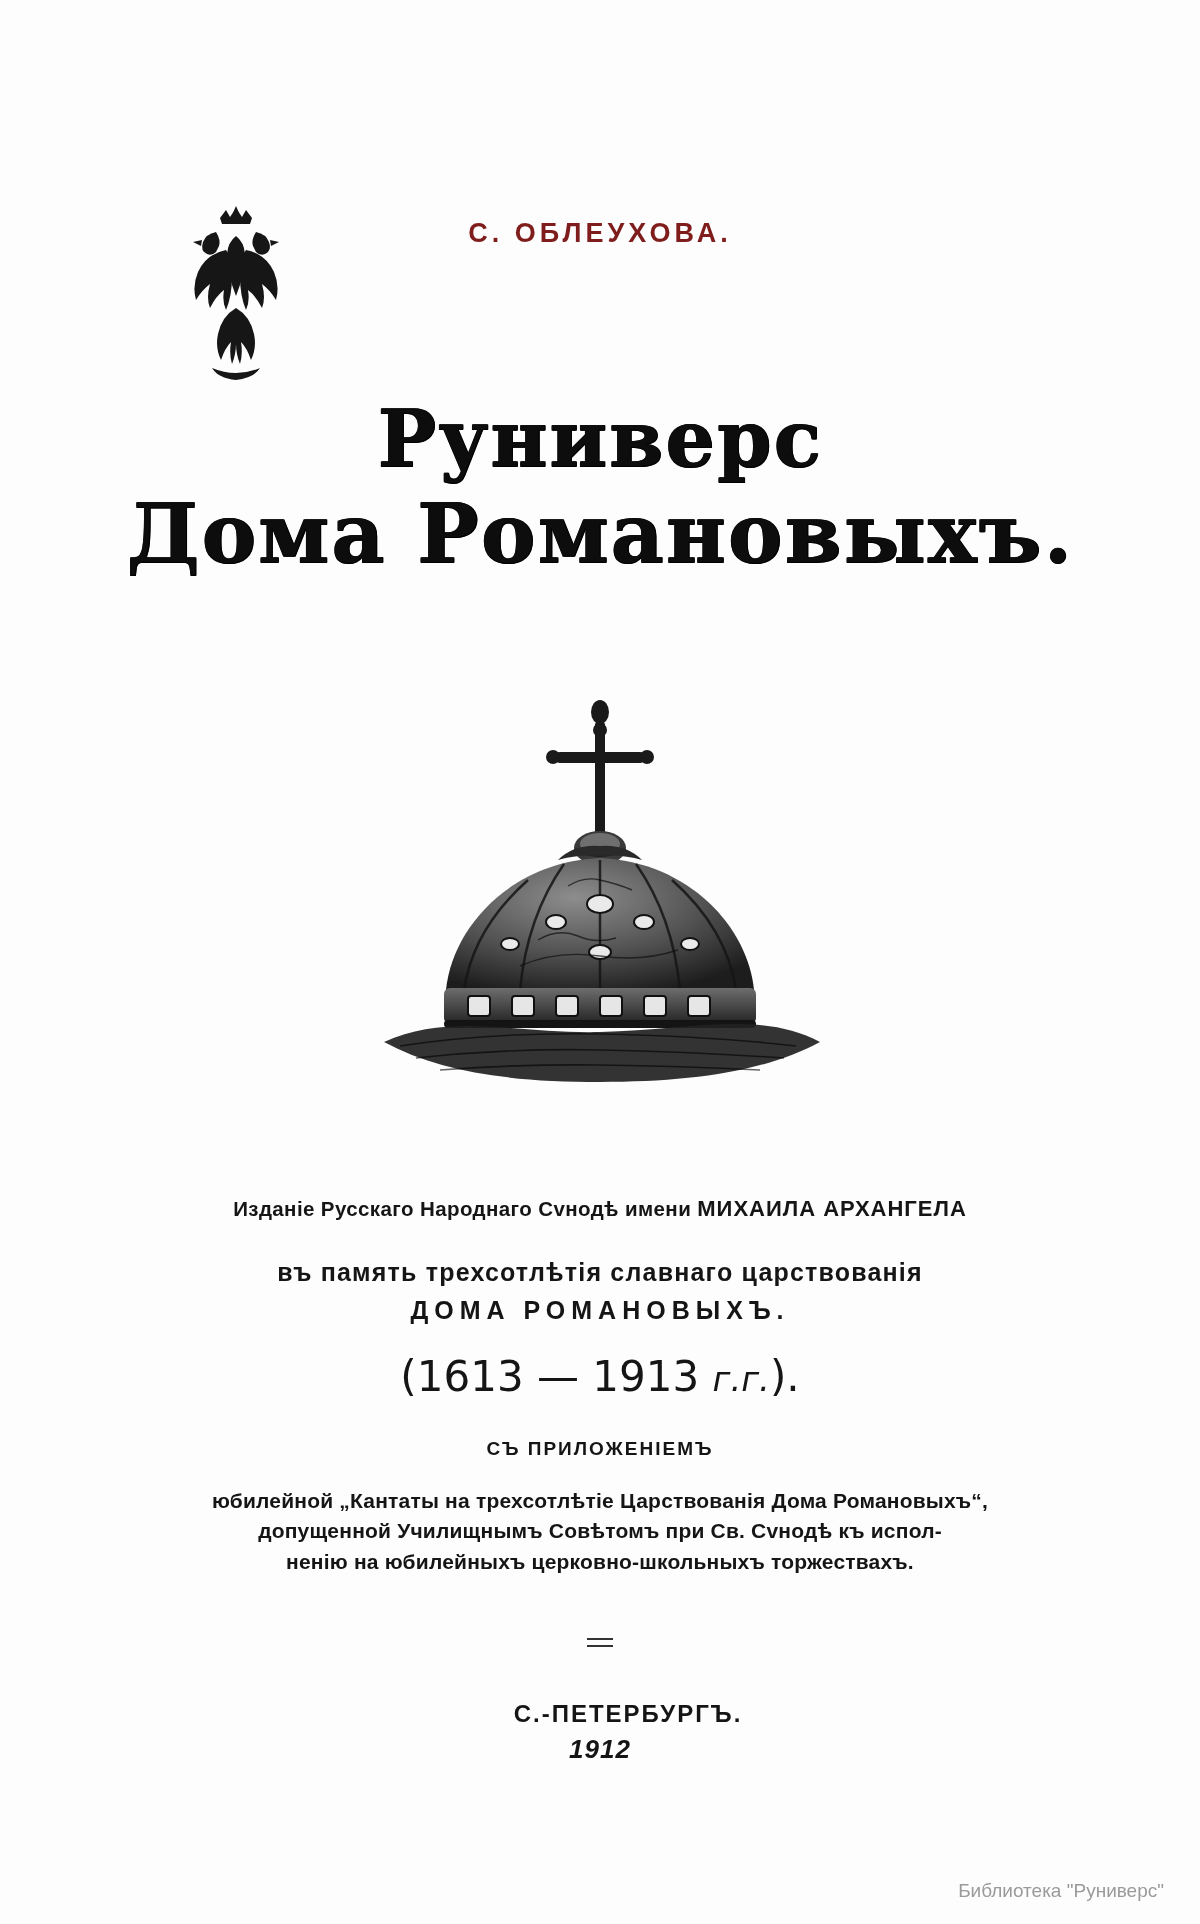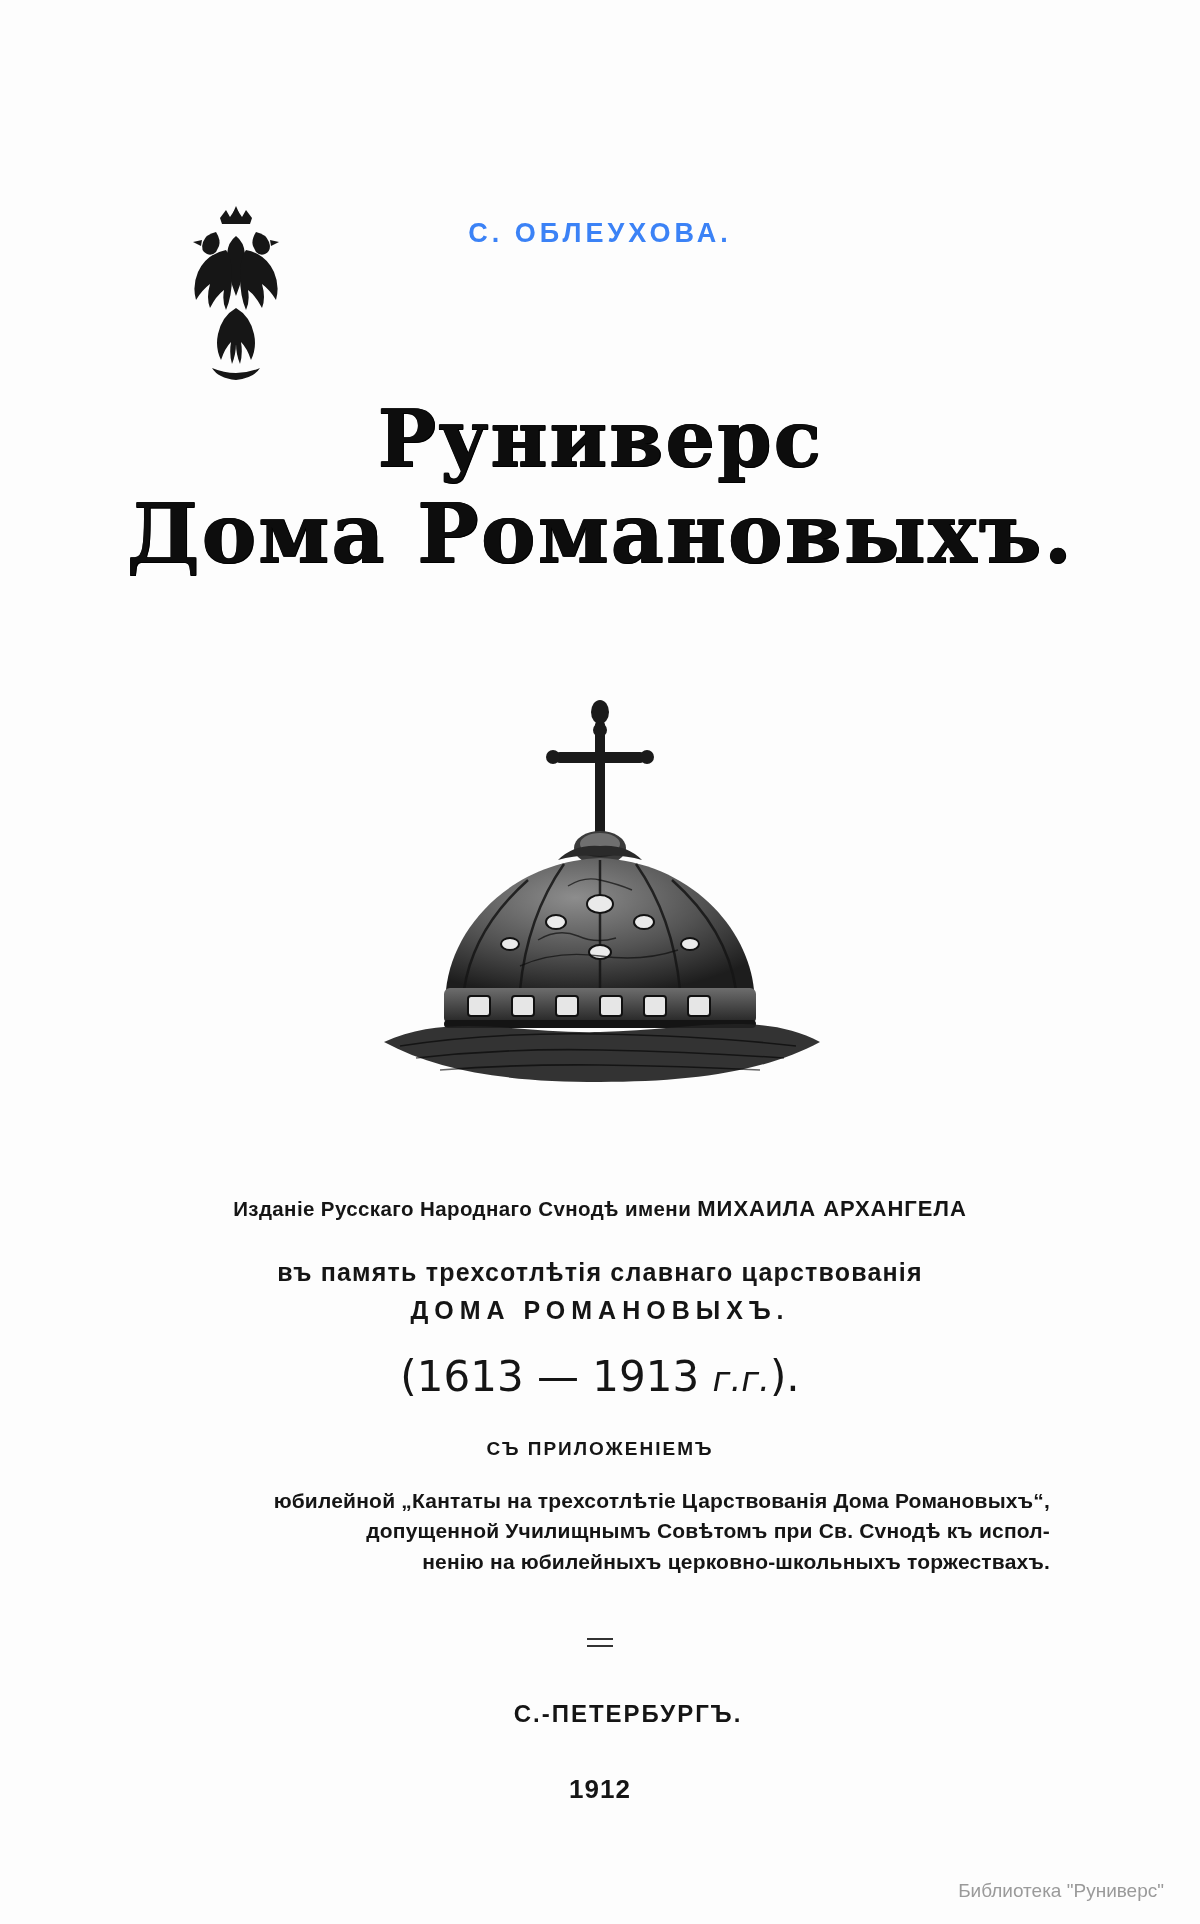--- a/index.html
+++ b/index.html
@@ -25,21 +25,21 @@
   .author {
     position: absolute;
     top: 218px;
     left: 0;
     width: 100%;
     text-align: center;
     font-family: "Liberation Sans", sans-serif;
     font-weight: bold;
     font-size: 27px;
     letter-spacing: 4px;
-    color: #3b82f6;
+    color: #7f1d1d;
   }
 
   
   .emblem {
     position: absolute;
     left: 176px;
     top: 200px;
     width: 120px;
     height: 190px;
   }
@@ -125,21 +125,21 @@
     font-size: 19px;
     font-weight: bold;
     letter-spacing: 2px;
   }
   .appendix-body {
     position: absolute;
     left: 50%;
     transform: translateX(-50%);
     top: 1486px;
     width: 900px;
-    text-align: right;
+    text-align: center;
     font-family: "Liberation Sans", sans-serif;
     font-size: 21px;
     font-weight: bold;
     line-height: 1.45;
     letter-spacing: 0.2px;
     color: #151515;
   }
 
   .rule {
     position: absolute;
@@ -155,25 +155,26 @@
 
   .city {
     top: 1700px;
     font-size: 24px;
     font-weight: bold;
     letter-spacing: 2px;
     font-family: "Liberation Sans", sans-serif;
     padding-left: 28px;
   }
   .year {
-    top: 1774px;
+    top: 1734px;
     font-size: 26px;
     font-weight: bold;
     font-family: "Liberation Sans", sans-serif;
     letter-spacing: 1px;
+    font-style: italic;
   }
 
   .watermark {
     position: absolute;
     right: 36px;
     bottom: 22px;
     font-family: "Liberation Sans", sans-serif;
     font-size: 19px;
     color: #9a9a9a;
   }

